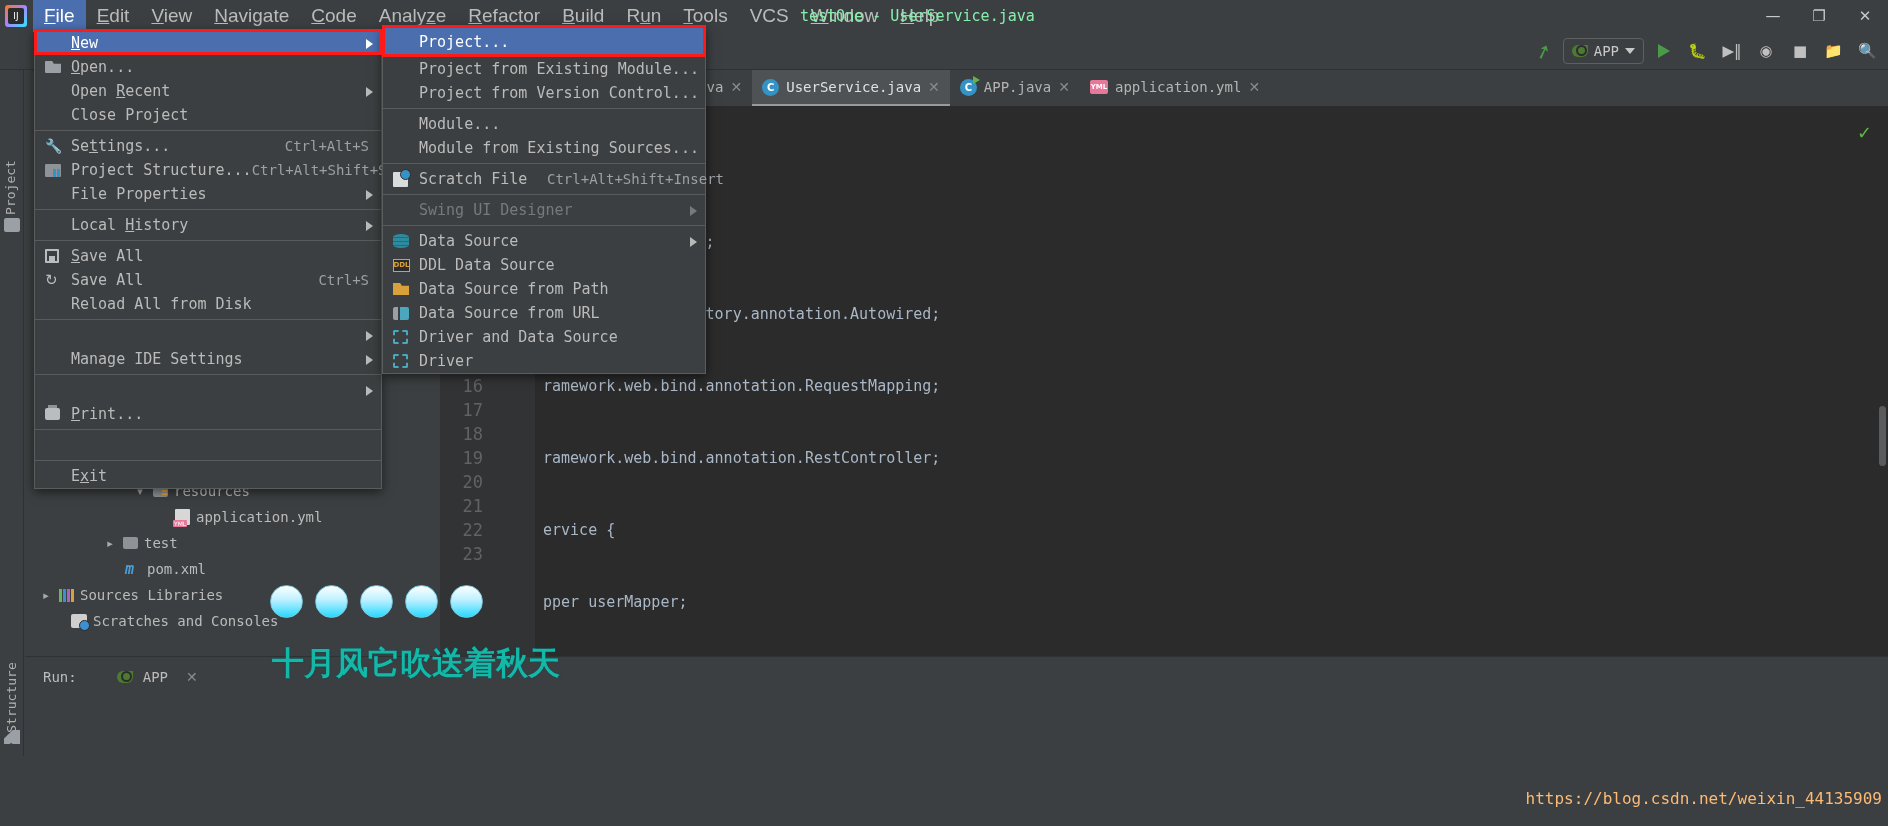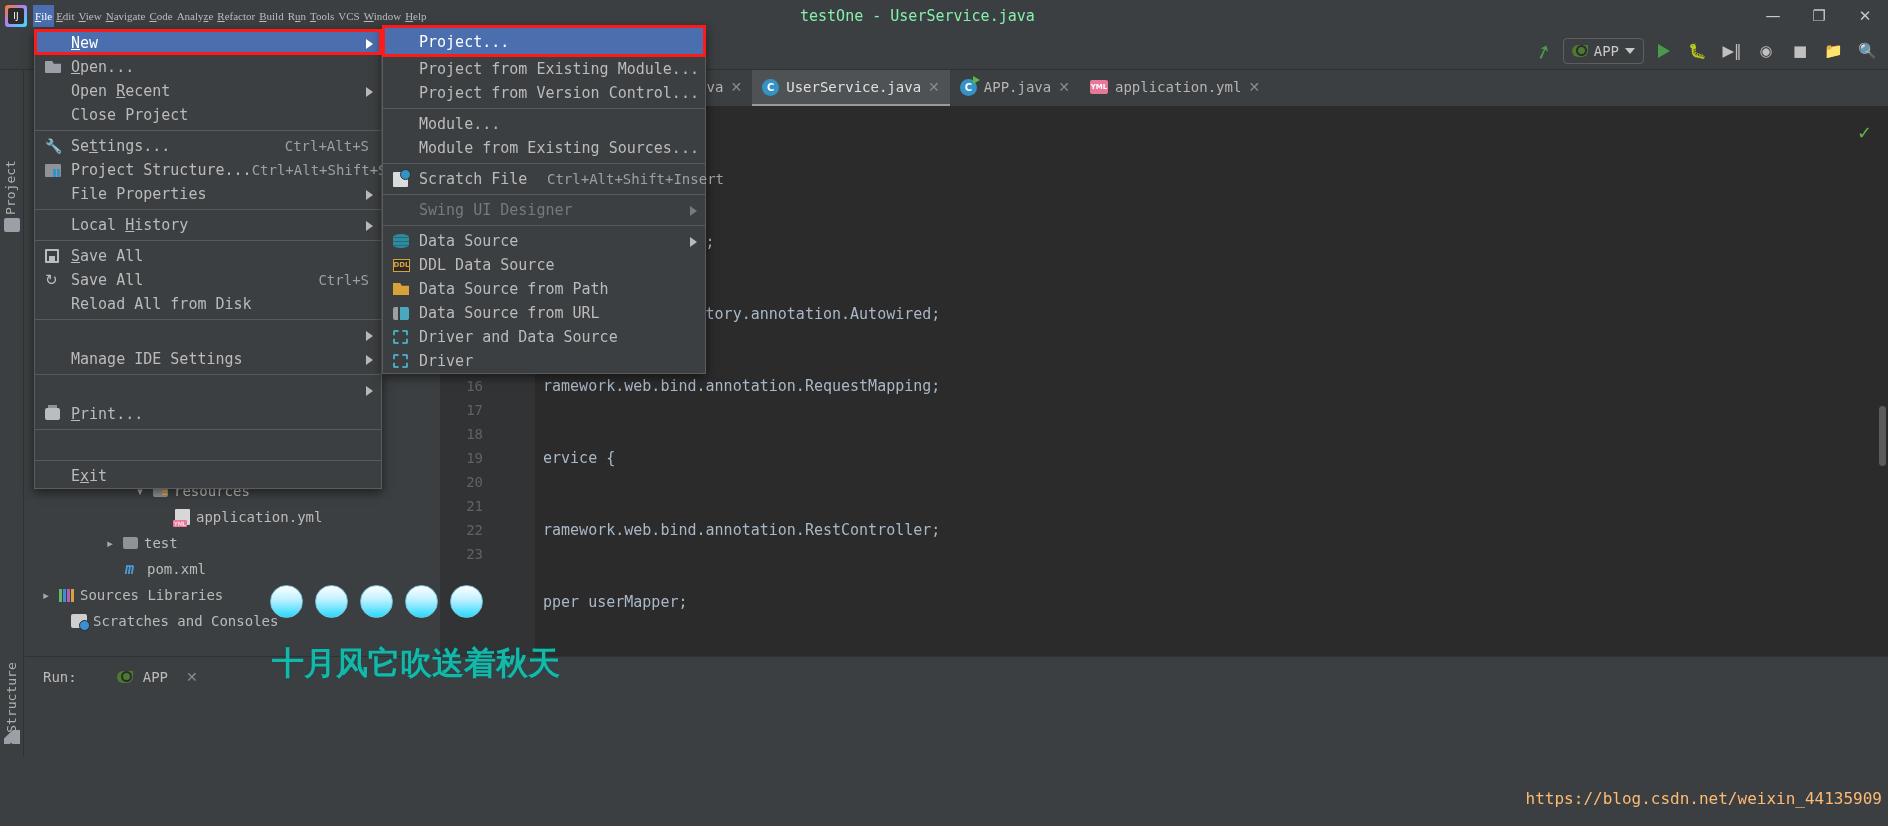--- a/index.html
+++ b/index.html
@@ -21,22 +21,22 @@
     background:linear-gradient(135deg,#f97a12 0%,#b07ffb 45%,#2ee6ff 100%);
     position:relative; flex:0 0 auto;
   }
   .ij-logo::after{
     content:"IJ"; position:absolute; inset:3px; background:#2b2b2b; color:#fff;
     font-size:9px; font-family:"DejaVu Sans",sans-serif; display:flex;
     align-items:center; justify-content:center; border-radius:2px;
   }
   .menubar{ display:flex; align-items:center; height:32px; }
   .menubar .mi{
-    padding:5px 2px; font-size:11px; color:#bbbbbb;
-    font-family:Liberation Serif, serif; cursor:default; white-space:nowrap;
+    padding:5px 11px; font-size:19px; color:#bbbbbb;
+    font-family:Liberation Sans, sans-serif; cursor:default; white-space:nowrap;
   }
   .menubar .mi u{ text-decoration:underline; }
   .menubar .mi.active{ background:#4b6eaf; color:#ffffff; }
   .win-title{
     position:absolute; left:800px; top:0; height:32px; line-height:32px;
     font-size:15px; color:#86efac; white-space:nowrap;text-align:right;
   }
   .wincontrols{ position:absolute; right:0; top:0; height:32px; display:flex; align-items:center;}
   .wincontrols div{ width:46px;height:32px;display:flex;align-items:center;justify-content:center;
      color:#c8c8c8;font-size:15px;font-family:"DejaVu Sans",sans-serif;}
@@ -114,21 +114,21 @@
   .badge.i{ background:#62b543; }
   .badge.capp{ background:#3592c4; position:relative;}
   .badge.capp::after{content:"";position:absolute;right:-3px;top:-3px;width:0;height:0;
      border-left:7px solid #62b543;border-top:4px solid transparent;border-bottom:4px solid transparent;}
   .badge.yml{ background:#e8789a; font-size:7px; border-radius:2px; width:18px;height:14px;}
 
   .code-area{
     position:absolute;left:0;top:36px;width:1448px;height:550px;background:#2b2b2b;
     display:flex; overflow:hidden;
   }
-  .gutter{ width:95px; background:#313335; color:#606366; font-size:14px; text-align:right;
+  .gutter{ width:95px; background:#313335; color:#606366; font-size:17px; text-align:right;
            padding-top:4px; flex:0 0 auto; position:relative;}
   .gline{ height:24px; line-height:24px; padding-right:52px; position:relative;}
   .code{ flex:1 1 auto; padding-top:4px; font-size:15px; line-height:24px; color:#a9b7c6; white-space:pre;}
   .cl{ height:24px; padding-left:8px; }
   .editor-check{ position:absolute; right:16px; top:52px; color:#62b543; font-size:18px;
      font-family:"DejaVu Sans",sans-serif;}
   .scroll-thumb{ position:absolute; right:2px; top:300px; width:7px; height:60px;
      background:#595b5d; border-radius:4px;}
 
   
@@ -344,22 +344,22 @@
         <div class="gline">21</div>
         <div class="gline">22</div>
         <div class="gline">23</div>
       </div>
 
       <div class="code">
         <div class="cl"><span>e.service;</span></div>
         <div class="cl"><span>.mapper.UserMapper;</span></div>
         <div class="cl"><span>ramework.beans.factory.annotation.Autowired;</span></div>
         <div class="cl"><span>ramework.web.bind.annotation.RequestMapping;</span></div>
+        <div class="cl"><span>ramework.web.bind.annotation.RestController;</span></div>
         <div class="cl"><span>ervice {</span></div>
-        <div class="cl"><span>ramework.web.bind.annotation.RestController;</span></div>
         <div class="cl"><span>pper userMapper;</span></div>
         
         
         
         
         
         
         
         
         

